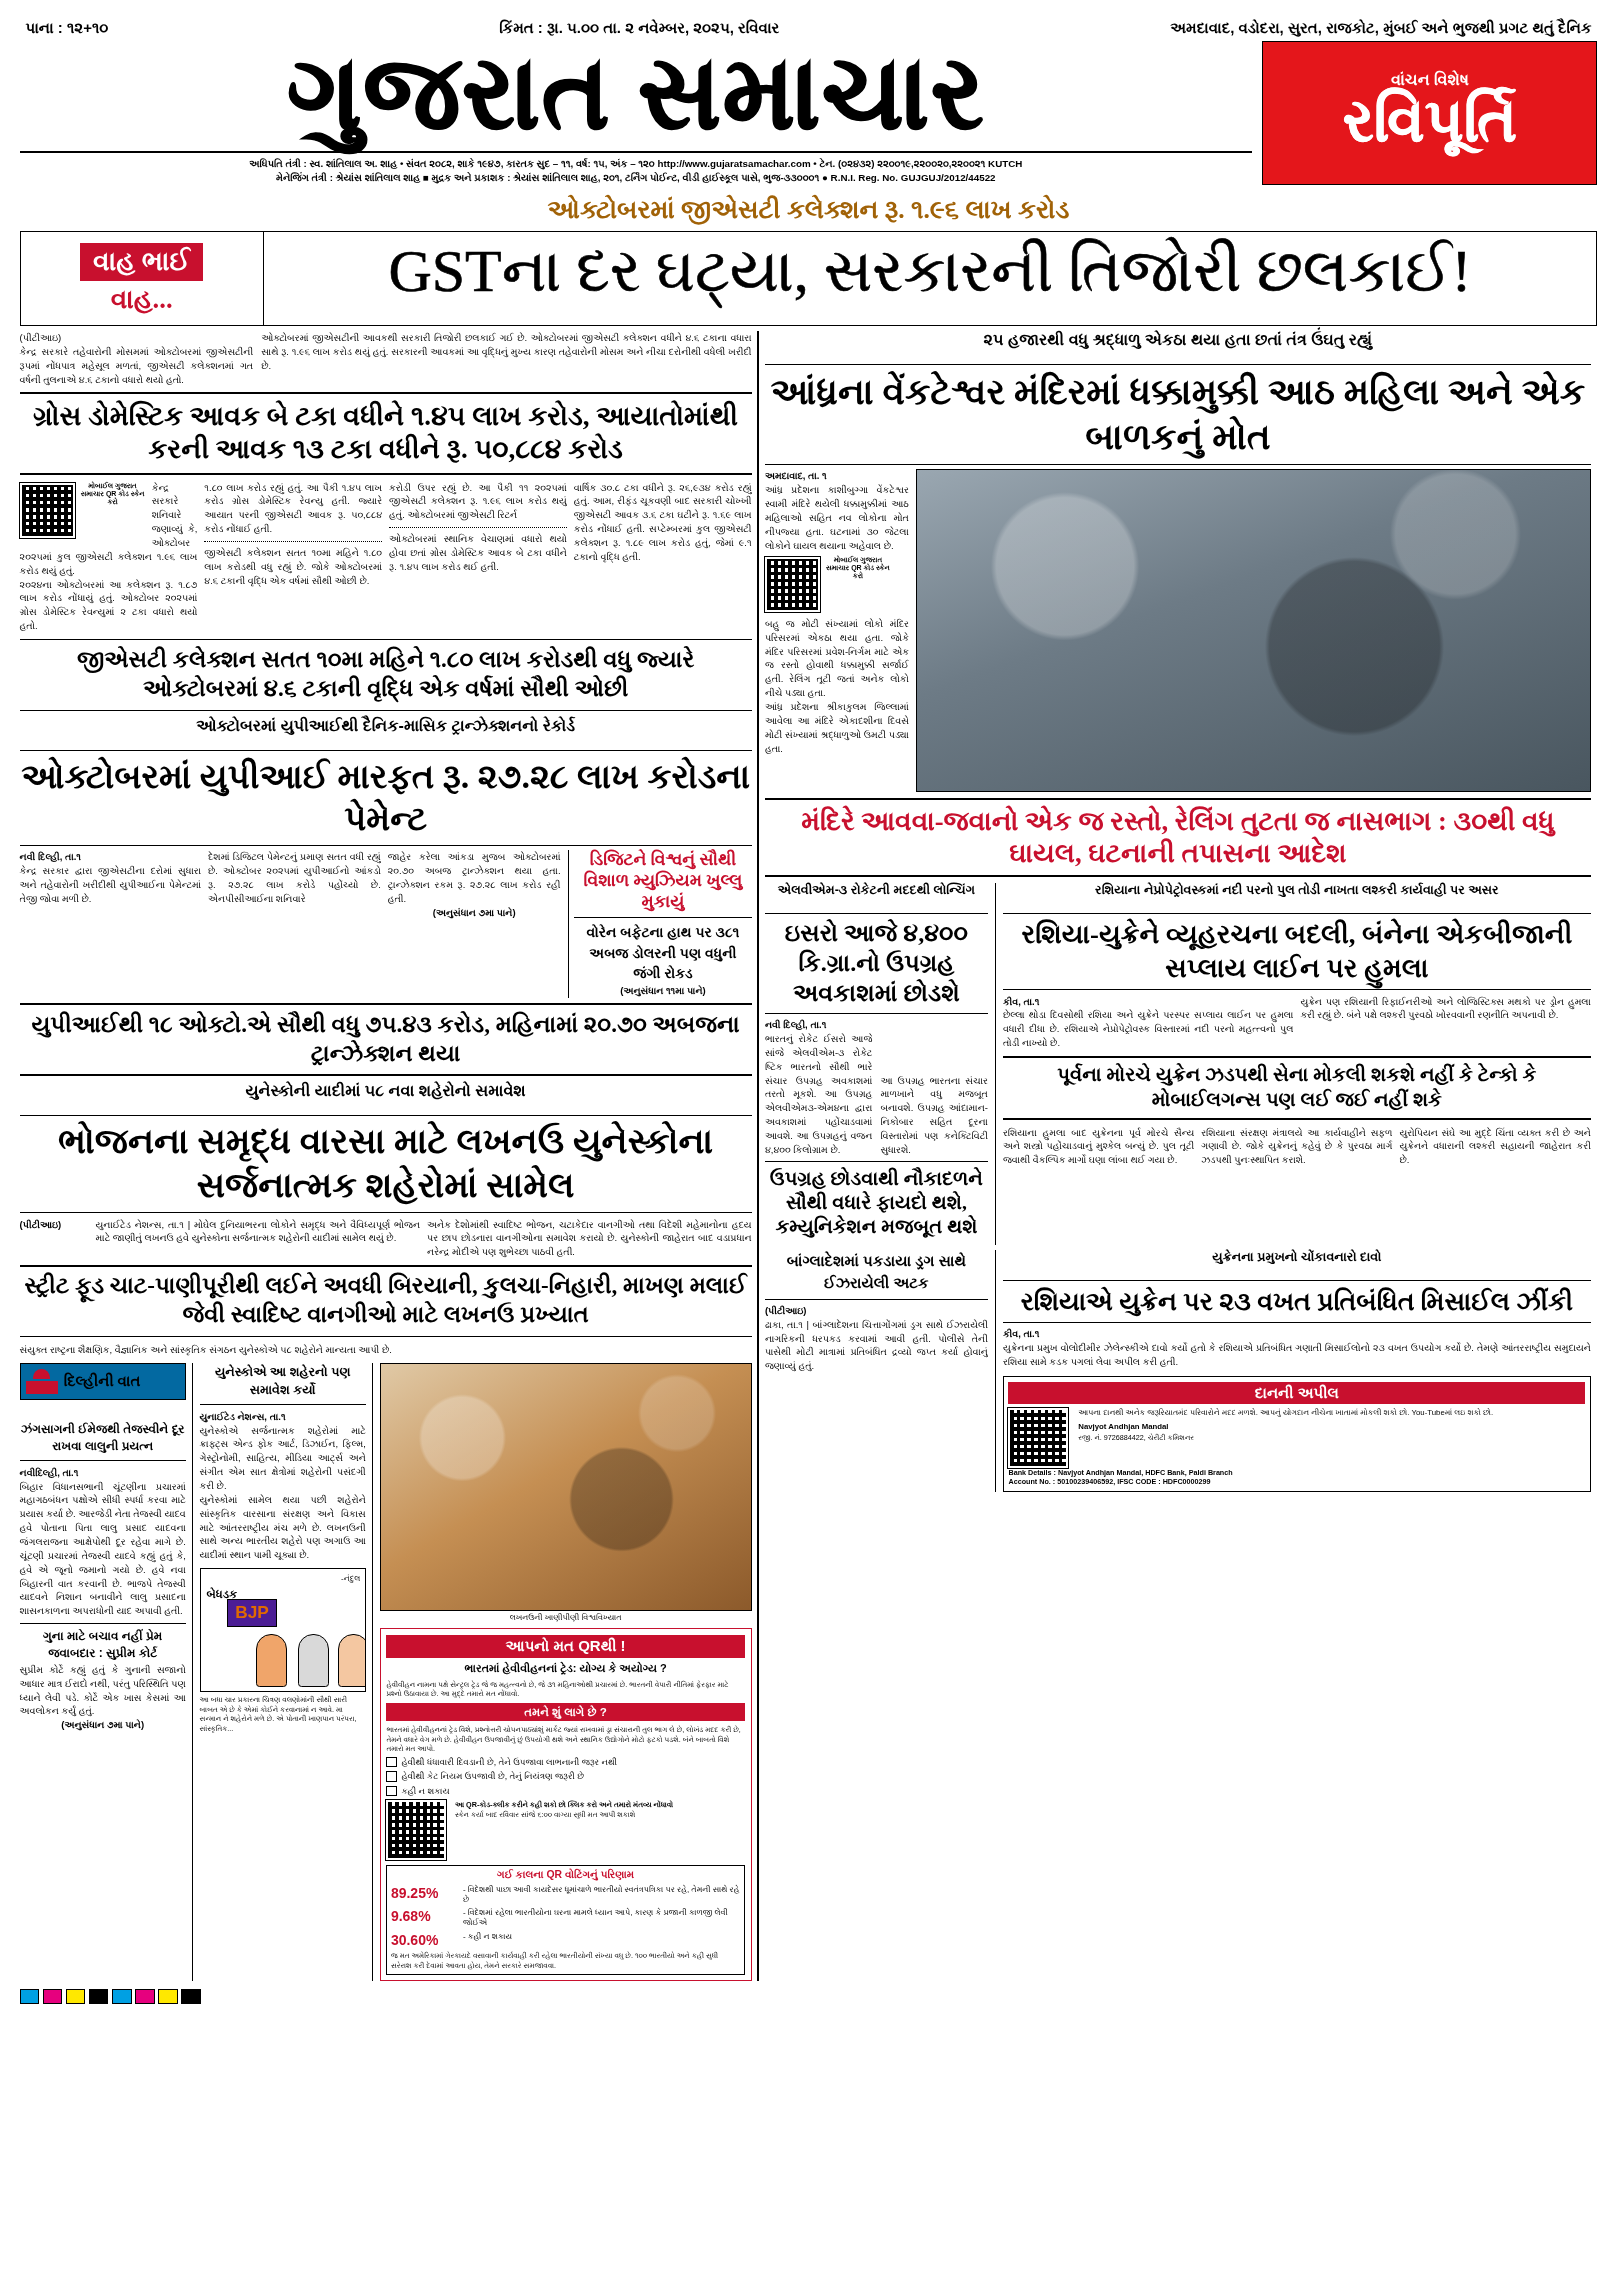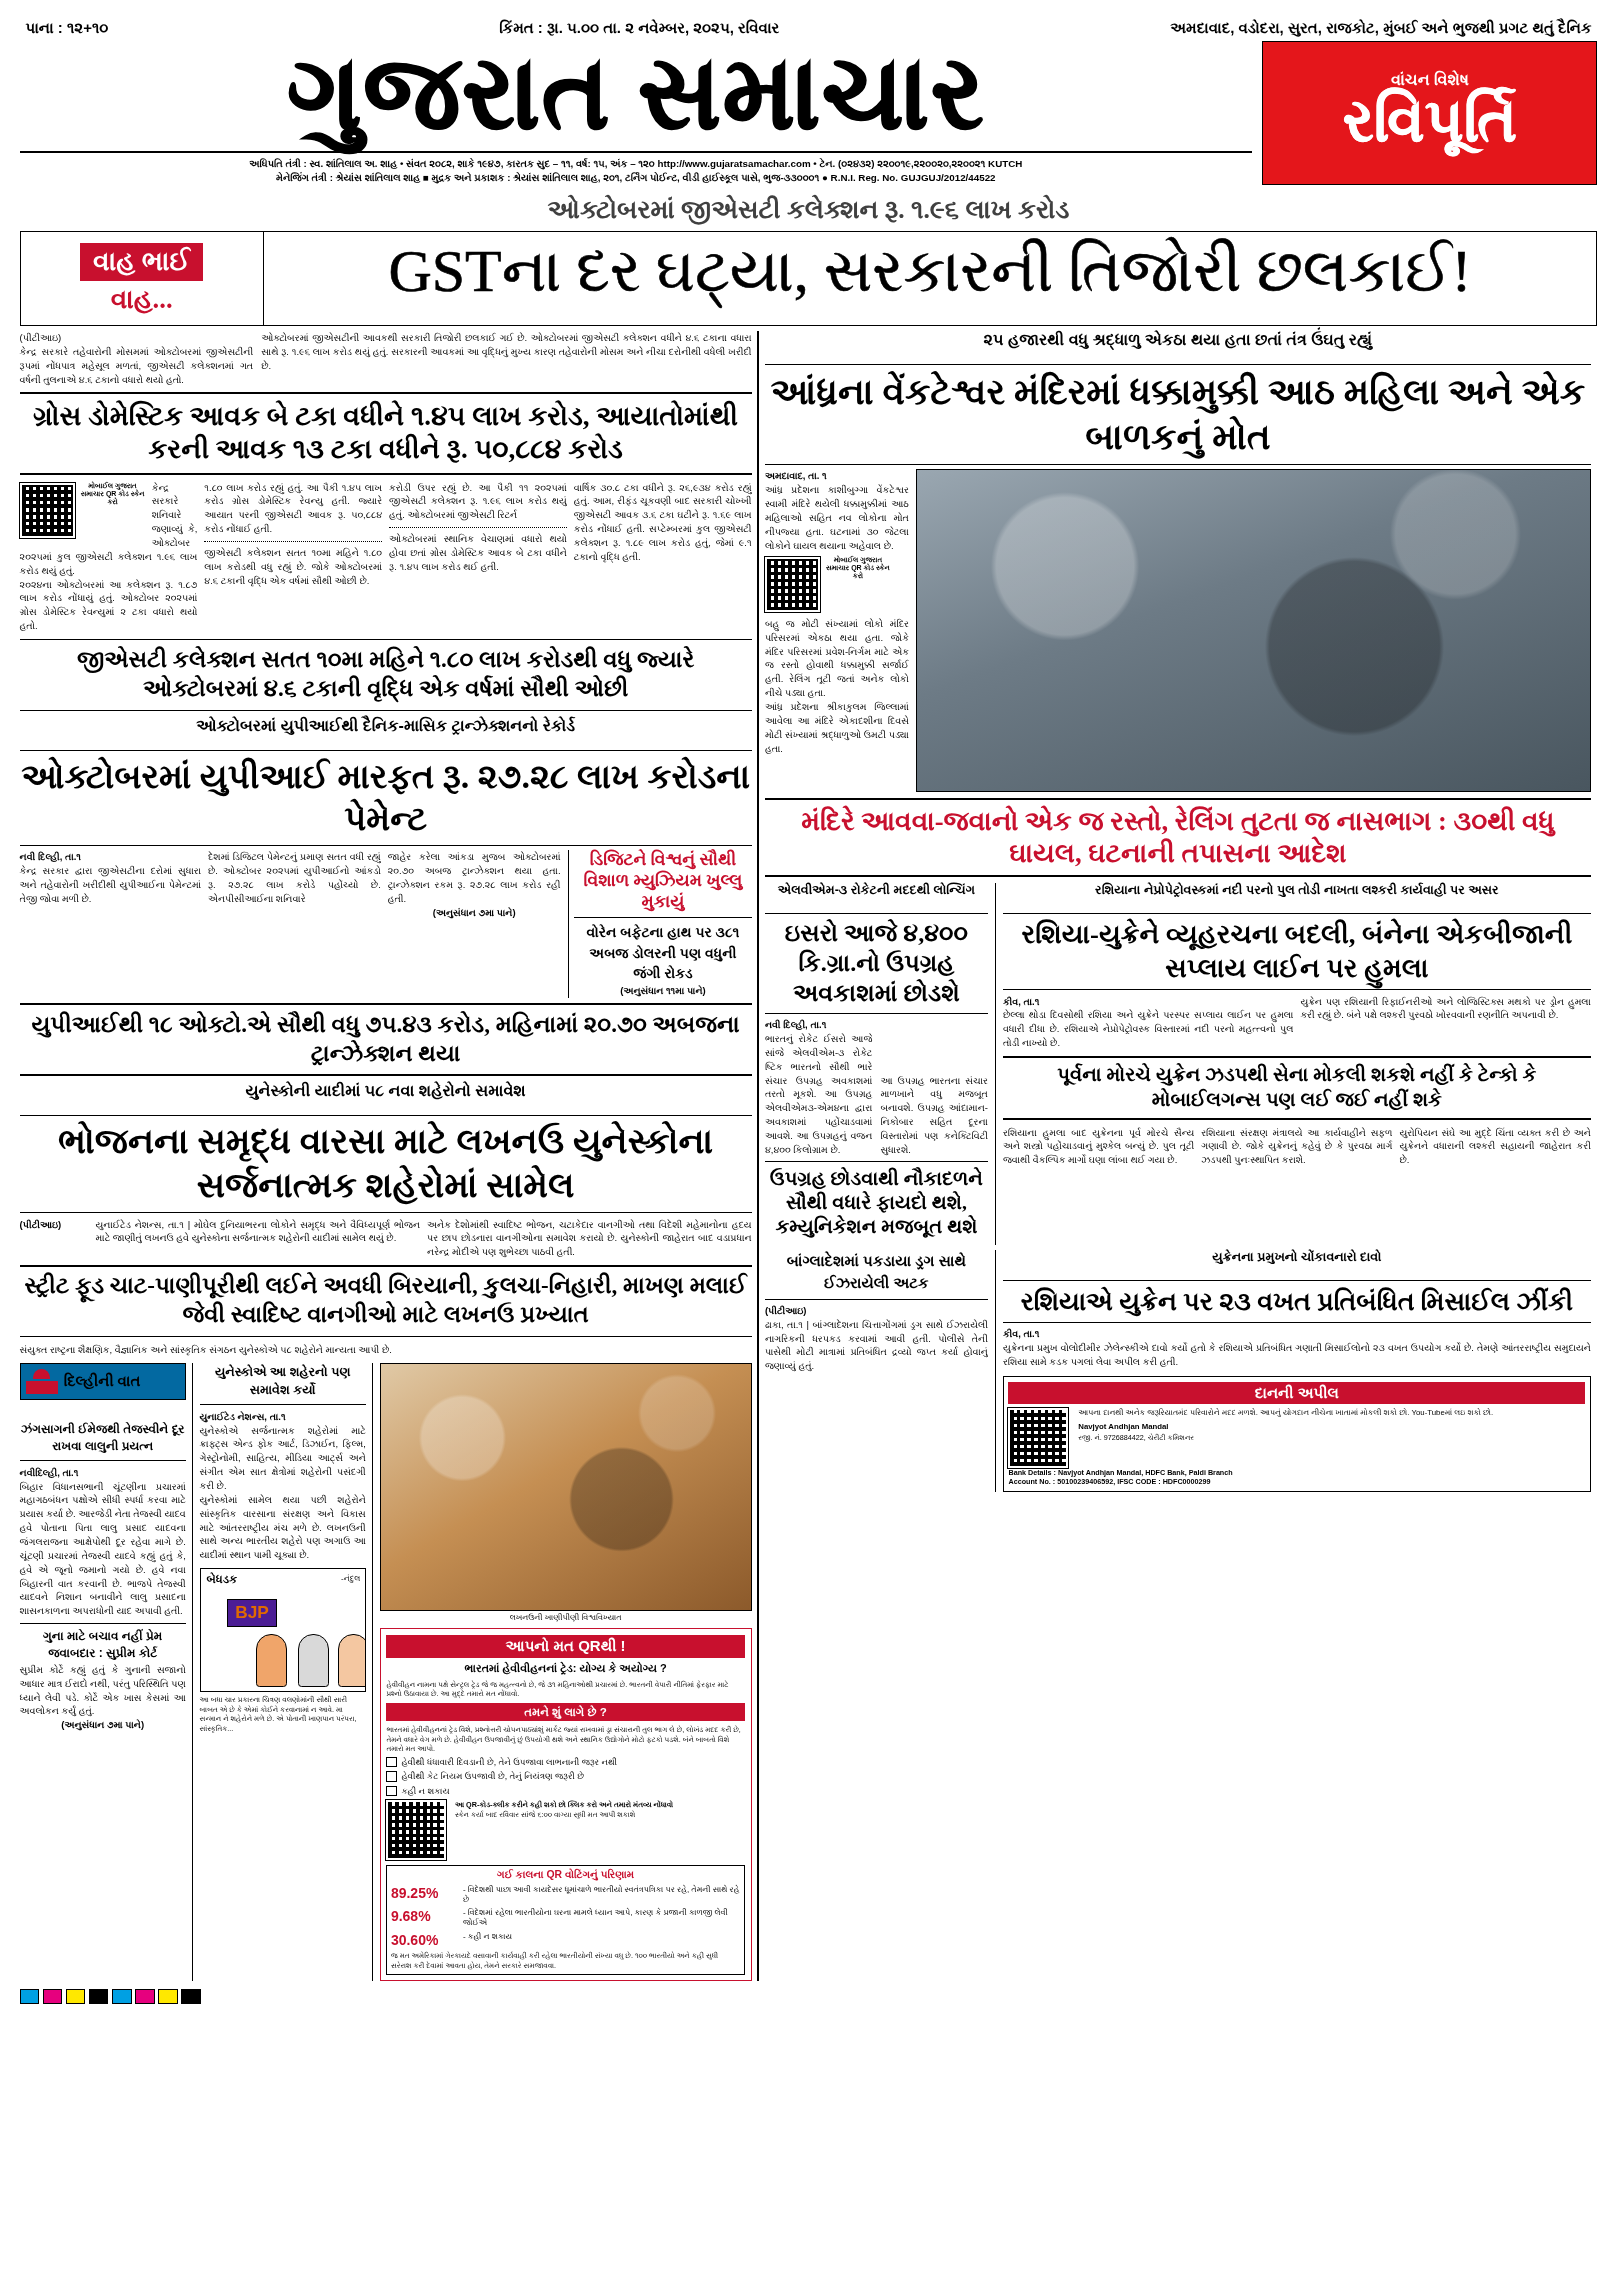--- a/index.html
+++ b/index.html
@@ -57,21 +57,21 @@
     font-size: 16px; font-weight:700; margin-bottom:2.3px; color:#fff;
   }
   .mast-right .big {
     font-family:"Liberation Serif", serif;
     font-size: 60px; font-weight:700; line-height:1;
     -webkit-text-stroke:0.6px #fff;
   }
 
   
   .kicker-bar {
-    text-align:center; color:#404040; font-weight:700;
+    text-align:center; color:#a16207; font-weight:700;
     font-size: 25.4px; padding: 10.4px 0 5.8px 0;
     font-family:"Liberation Serif", serif;
   }
   .headline-frame {
     border: 1.7px solid #000; padding: 0;
   }
   .headline-row {
     display:flex; align-items:stretch;
   }
   .wah-box {
@@ -173,21 +173,21 @@
   .poll-opt { display:flex; align-items:flex-start; gap:4.6px; font-size:8.7px; margin:3.5px 0; }
   .poll-chk { width:10.4px; height:10.4px; border:1.2px solid #000; flex:0 0 10.4px; }
   .poll-res { border:1.2px solid #000; padding:3.5px; margin-top:4.6px; }
   .poll-res-row { display:flex; gap:3px; font-size:8px; margin:3.5px 0; }
   .poll-pct { color:#c8102e; font-weight:700; font-size:14px; flex:0 0 69px; }
 
   
   .cartoon {
     border:1.2px solid #000; height: 124px; position:relative; background:#fff; overflow:hidden;
   }
-  .cartoon .label { position:absolute; left:5.8px; top:3px; font-weight:700; font-size:11.6px; }
+  .cartoon .label { position:absolute; left:5.8px; top:18px; font-weight:700; font-size:11.6px; }
   .cartoon .sign {
     position:absolute; left:26.6px; top:30px; border:1.7px solid #000; padding:2.3px 7px;
     font-weight:700; font-size:17.3px; background:#4c1d95; color:#e06a00;
   }
   .cartoon .fig { position:absolute; bottom:3.5px; width:31px; height:53px;
     background:#f0a56a; border:1.2px solid #000; border-radius:15px 15px 3.5px 3.5px; }
   .cartoon .fig.f1 { left:55px; }
   .cartoon .fig.f2 { left:97px; background:#d9d9d9; }
   .cartoon .fig.f3 { left:137px; background:#f4c7a1; }
   .cartoon .credit { position:absolute; right:4.6px; top:4.6px; font-size:8px; font-weight:400; }

